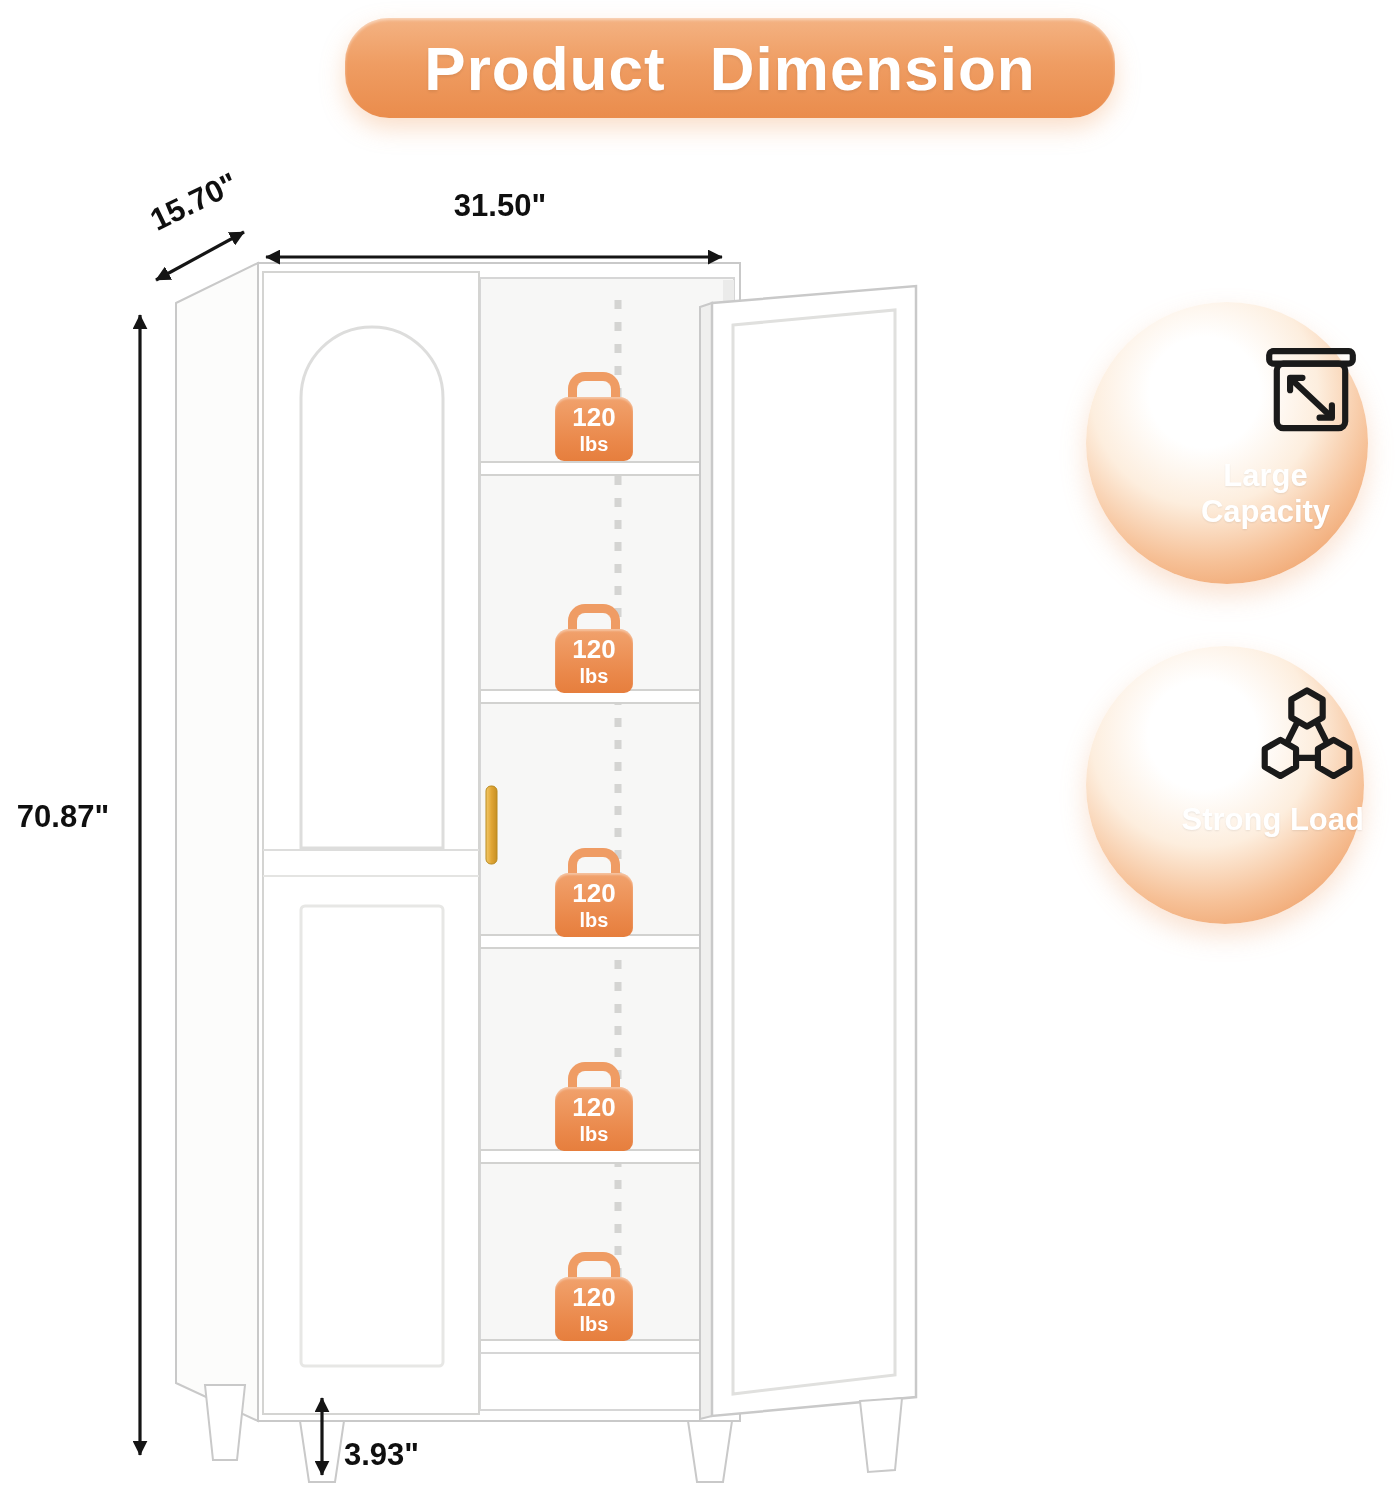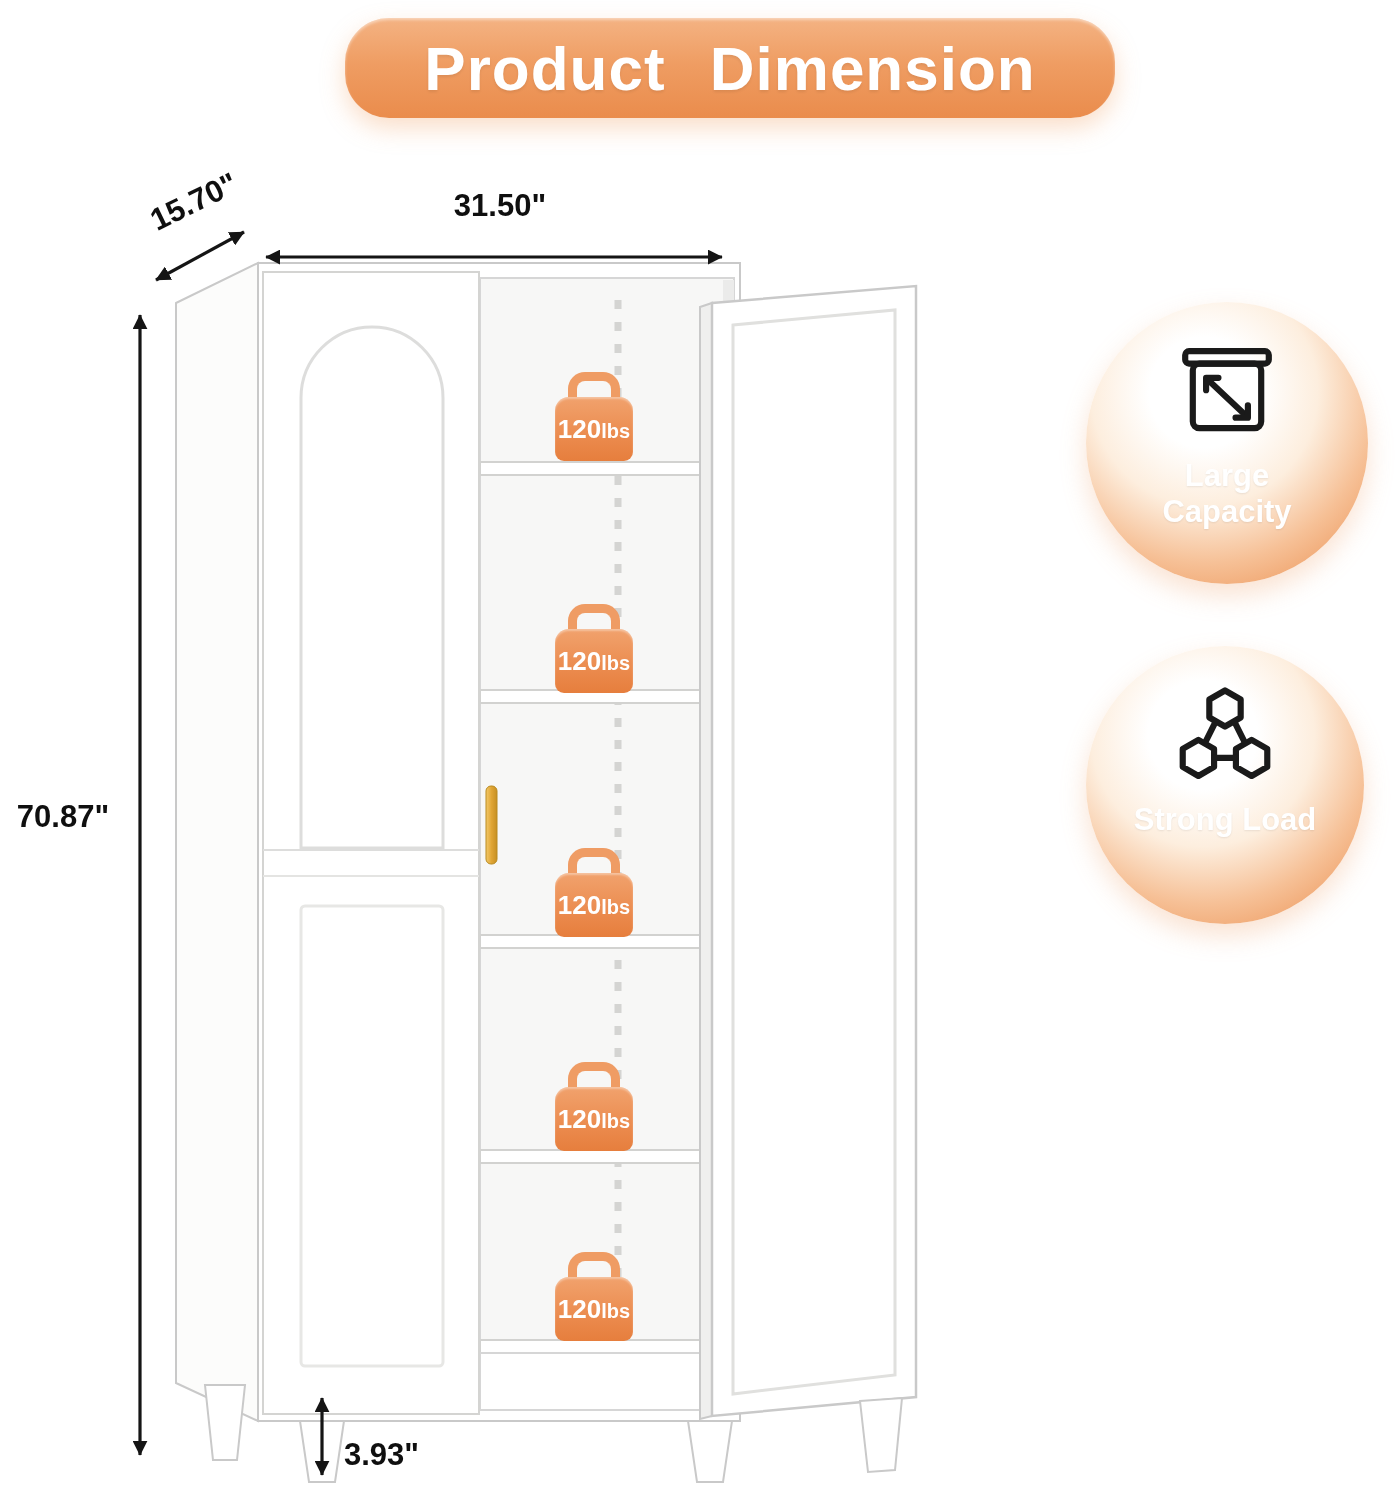--- a/index.html
+++ b/index.html
@@ -32,33 +32,33 @@
   
   .weight-badge{position:absolute;left:552px;width:84px;z-index:2;}
   .weight-handle{
     margin:0 auto;width:34px;height:18px;border:9px solid #ef9c64;border-bottom:none;
     border-radius:17px 17px 0 0;box-sizing:content-box;
   }
   .weight-body{
     width:78px;height:64px;margin:0 auto;margin-top:-2px;
     background:linear-gradient(180deg,#f1a26d 0%,#ea884a 70%,#e67e3d 100%);
     border-radius:14px 14px 9px 9px;
-    color:#ffffff;display:flex;flex-direction:row;align-items:center;justify-content:center;
+    color:#ffffff;display:flex;flex-direction:column;align-items:center;justify-content:center;
     box-shadow:inset 0 2px 2px rgba(255,255,255,.35);
   }
   .weight-value{font-size:26px;font-weight:800;line-height:1;}
   .weight-unit{font-size:20px;font-weight:700;line-height:1.1;margin-top:3px;}
 
   
   .feature{
     position:absolute;z-index:2;border-radius:50%;
     background:radial-gradient(circle at 42% 32%,
       #ffffff 0%,#ffffff 22%,#fdeede 45%,#f6c096 68%,#ee9c62 88%,#eb9157 100%);
     box-shadow:0 12px 26px rgba(238,156,98,.28);
-    display:flex;flex-direction:column;align-items:center;
+    display:flex;flex-direction:column;align-items:flex-end;
   }
   .ficon{margin-top:34px;width:114px;height:114px;flex:none;}
   .flabel{
     margin-top:8px;font-size:31px;font-weight:800;color:#ffffff;text-align:center;
     line-height:1.15;max-width:205px;text-shadow:0 1px 2px rgba(0,0,0,.08);
   }
 </style>
 </head>
 <body>
 

